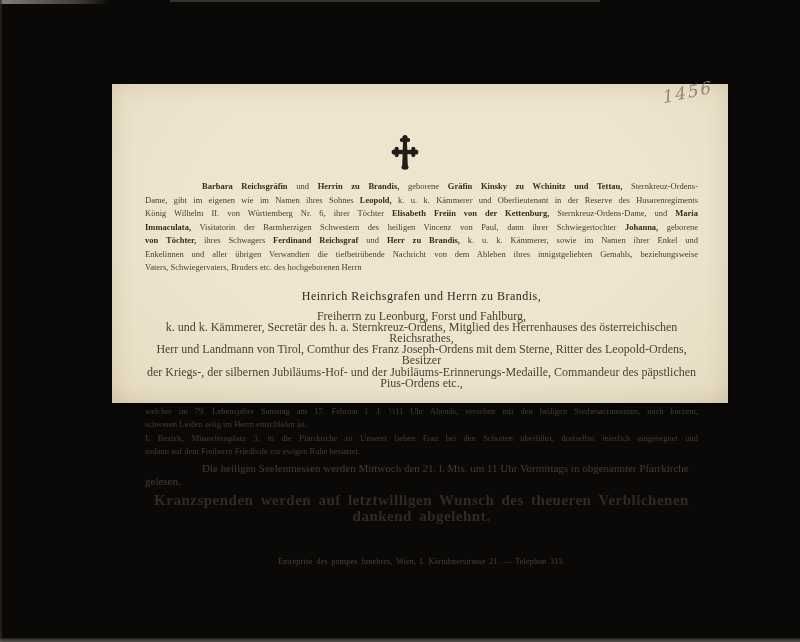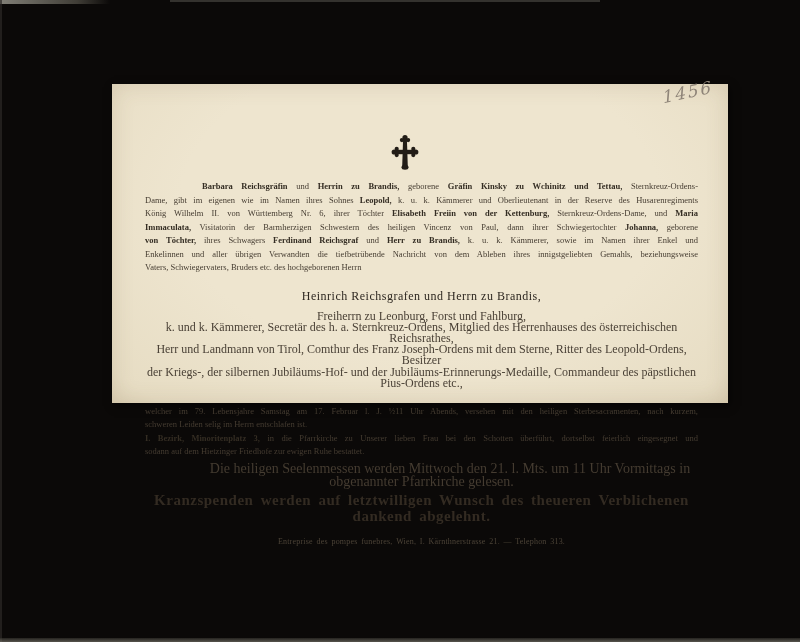--- a/index.html
+++ b/index.html
@@ -39,31 +39,31 @@
     margin-top:8px;font-size:12px;line-height:26px;text-align:center;
     letter-spacing:.5px;color:#2d2720;white-space:nowrap;
   }
 
   .honors{margin-top:2px;}
   .honors .tline{font-size:12px;line-height:11.2px;color:#4a4136;}
 
   .death-par{margin-top:16px;}
   .burial-par{margin-top:0;}
 
-  .plain-line{font-size:14px;line-height:13.5px;color:#453c31;text-align:center;}
+  .plain-line{font-size:11px;line-height:13.5px;color:#453c31;text-align:left;}
   .masses-line{margin-top:3px;text-indent:57px;}
   .dateline{text-indent:57px;}
 
   .wreaths{
     margin-top:3px;font-size:15px;line-height:16px;font-weight:bold;
     text-align:center;letter-spacing:.5px;word-spacing:3px;color:#332b22;
   }
 
   .printer{
-    margin-top:12px;font-size:8px;line-height:11px;text-align:center;
+    margin-top:32px;font-size:8px;line-height:11px;text-align:center;
     letter-spacing:.2px;word-spacing:1.5px;color:#4c4337;
   }
 
   .handwritten{
     position:absolute;left:662px;top:80px;width:70px;
     font-family:"DejaVu Serif",serif;font-style:italic;
     font-size:17px;letter-spacing:2px;color:#8e8478;
     transform:rotate(-12deg) skewX(-6deg);
   }
 </style>
@@ -122,21 +122,21 @@
         <div class="tline center"><span>Pius-Ordens etc.,</span></div>
       </div>
 
     <div class="death-par">
         <div class="tline just"><span>welcher im 79. Lebensjahre Samstag am 17. Februar l. J. ½11 Uhr Abends, versehen mit den heiligen Sterbesacramenten, nach kurzem,</span></div>
         <div class="tline left"><span>schweren Leiden selig im Herrn entschlafen ist.</span></div>
       </div>
 
     <div class="burial-par">
         <div class="tline just"><b>I. Bezirk, Minoritenplatz 3,</b><span> in die Pfarrkirche zu Unserer lieben Frau bei den Schotten überführt, dortselbst feierlich eingesegnet und</span></div>
-        <div class="tline left"><span>sodann auf dem Hietzinger Friedhofe zur ewigen Ruhe bestattet.</span></div>
+        <div class="tline left"><span>sodann auf dem Freiherrn Friedhofe zur ewigen Ruhe bestattet.</span></div>
       </div>
 
     <div class="plain-line masses-line">Die heiligen Seelenmessen werden Mittwoch den 21. l. Mts. um 11 Uhr Vormittags in obgenannter Pfarrkirche gelesen.</div>
 
 
     <div class="wreaths">Kranzspenden werden auf letztwilligen Wunsch des theueren Verblichenen dankend abgelehnt.</div>
 
     <div class="printer">Entreprise des pompes funebres, Wien, I. Kärnthnerstrasse 21. — Telephon 313.</div>
   </div>
 

